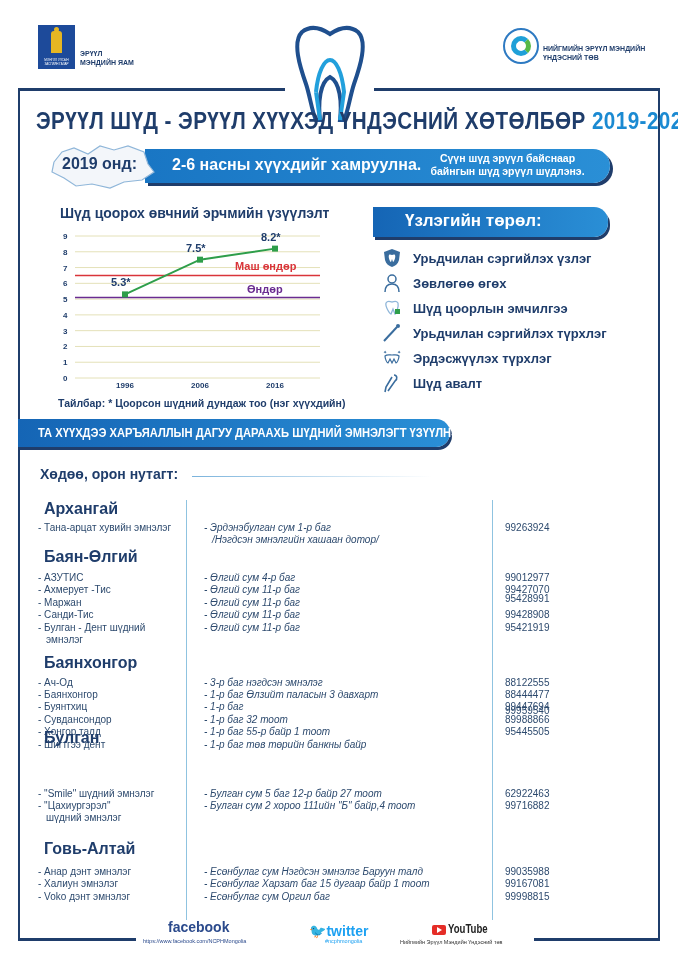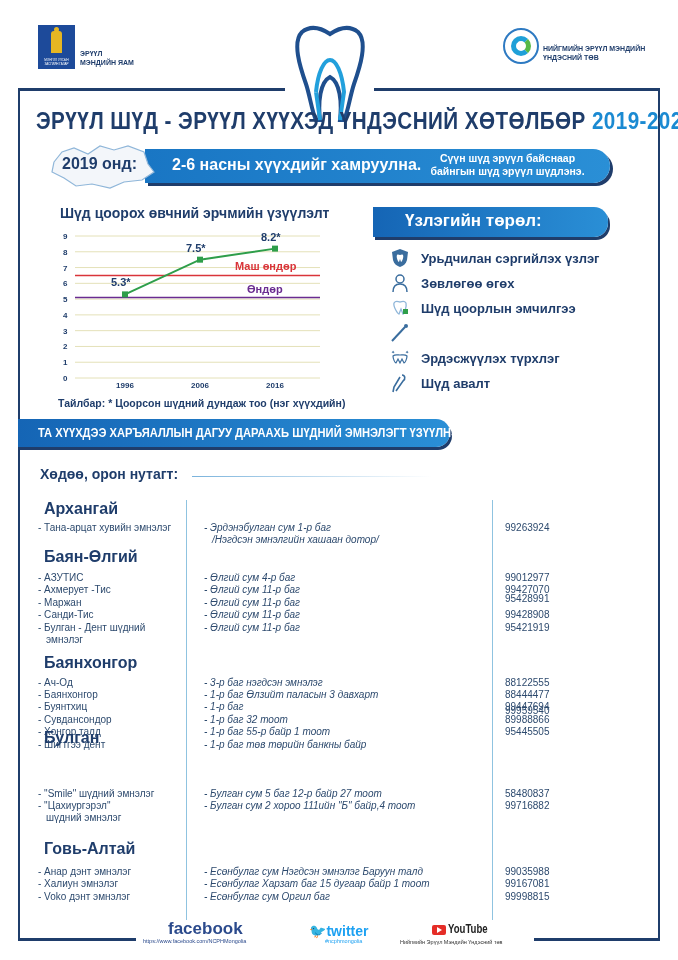--- a/index.html
+++ b/index.html
@@ -41,41 +41,41 @@
 
   
   .chart-title { left: 60px; top: 205px; font-size: 14px; font-weight: bold; color: #1f3d6b; }
   .chart-svg { left: 55px; top: 228px; width: 270px; height: 170px; }
   .chart-note { left: 58px; top: 397px; font-size: 10.5px; font-weight: bold; color: #1f3d6b; }
 
   
   .exam-head { left: 373px; top: 207px; width: 235px; height: 30px; background: linear-gradient(90deg,#1565b5,#2a8fd6); border-radius: 0 14px 14px 0; box-shadow: 2px 3px 0 #1f3d6b; }
   .exam-head span { position: absolute; left: 32px; top: 4px; font-size: 17px; font-weight: bold; color: #ffffff; }
   .exam-list { left: 372px; top: 248px; }
-  .exam-item { position: absolute; left: 16px; height: 20px; width: 260px; text-align: right; }
+  .exam-item { position: absolute; left: 8px; height: 20px; width: 260px; text-align: right; }
   .exam-item .ico { position: absolute; left: 2px; top: 0; width: 20px; height: 20px; }
   .exam-item .lbl { position: absolute; left: 33px; top: 3px; font-size: 13px; font-weight: bold; color: #1f3d6b; white-space: nowrap; }
 
   
   .sec-bar { left: 18px; top: 419px; width: 432px; height: 28px; background: linear-gradient(90deg,#1565b5,#2a8fd6); border-radius: 0 14px 14px 0; box-shadow: 2px 3px 0 #1f3d6b; }
   .sec-bar span { position: absolute; left: 20px; top: 7px; font-size: 12px; font-weight: bold; color: #ffffff; white-space: nowrap; transform: scaleX(0.93); transform-origin: left; }
 
   .rural { left: 40px; top: 466px; font-size: 14px; font-weight: bold; color: #1f3d6b; }
   .rural-line { left: 192px; top: 476px; width: 240px; height: 1px; background: linear-gradient(90deg,#7ab3dc,rgba(255,255,255,0)); }
 
   .vdiv { top: 500px; width: 1px; height: 420px; background: #8fc3e0; }
 
   .prov { position: absolute; left: 44px; font-size: 16px; font-weight: bold; color: #1f3d6b; }
   .row { position: absolute; font-size: 10px; color: #2d4a6e; line-height: 12px; white-space: nowrap; }
   .c1 { left: 38px; }
   .c2 { left: 204px; font-style: italic; }
   .c3 { left: 505px; }
 
   
-  .fb { left: 168px; top: 919px; font-size: 17px; font-weight: bold; color: #2b4a8c; }
+  .fb { left: 168px; top: 919px; font-size: 14px; font-weight: bold; color: #2b4a8c; }
   .fb-url { left: 143px; top: 938px; font-size: 5.5px; color: #2b4a8c; }
   .tw { left: 309px; top: 923px; font-size: 14px; font-weight: bold; color: #1da1f2; }
   .tw-tag { left: 325px; top: 938px; font-size: 5.5px; color: #1da1f2; }
   .yt-icon { left: 432px; top: 925px; width: 14px; height: 10px; background: #e52d27; border-radius: 2px; }
   .yt-icon:after { content: ""; position: absolute; left: 5px; top: 2px; border-left: 5px solid #fff; border-top: 3px solid transparent; border-bottom: 3px solid transparent; }
   .yt { left: 448px; top: 922px; font-size: 12px; font-weight: bold; color: #222; transform: scaleX(0.8); transform-origin: left; }
   .yt-sub { left: 400px; top: 939px; font-size: 5.5px; color: #333; }
 </style>
 </head>
 <body>
@@ -195,20 +195,21 @@
         <path d="M4 5 C6 2 8 4 10 4 C12 4 14 2 16 5 C17 9 14 16 13 16 L11 11 L9 16 C8 16 3 9 4 5Z" fill="none" stroke="#8fb6d9" stroke-width="1.3"></path>
         <rect x="13" y="11" width="5" height="5" fill="#2e9e4a"></rect>
       </svg>
     <span class="lbl">Шүд цоорлын эмчилгээ</span>
   </div>
   <div class="exam-item" style="top:75px">
     <svg class="ico" viewBox="0 0 20 20">
         <line x1="2" y1="18" x2="15" y2="4" stroke="#3a6d9e" stroke-width="2"></line>
         <circle cx="16" cy="3" r="2" fill="#3a6d9e"></circle>
       </svg>
+    <span class="lbl">Урьдчилан сэргийлэх түрхлэг</span>
   </div>
   <div class="exam-item" style="top:100px">
     <svg class="ico" viewBox="0 0 20 20">
         <path d="M3 8 C5 6 8 7 10 7 C12 7 15 6 17 8 C17 11 15 15 14 15 L12 11 L10 15 L8 11 L6 15 C5 15 3 11 3 8Z" fill="none" stroke="#3a6d9e" stroke-width="1.2"></path>
         <text x="1" y="6" font-size="5" fill="#3a6d9e">✦</text>
         <text x="15" y="6" font-size="5" fill="#3a6d9e">✦</text>
       </svg>
     <span class="lbl">Эрдэсжүүлэх түрхлэг</span>
   </div>
   <div class="exam-item" style="top:125px">
@@ -268,21 +269,21 @@
 <div class="row c1" style="top:726px">- Хонгор талд</div>
 <div class="row c2" style="top:726px">- 1-р баг 55-р байр 1 тоот</div>
 <div class="row c3" style="top:726px">95445505</div>
 <div class="row c1" style="top:739px">- Шигтгээ дент</div>
 <div class="row c2" style="top:739px">- 1-р баг төв төрийн банкны байр</div>
 <div class="row c3" style="top:705px">99959540</div>
 
 <div class="prov" style="top:729px">Булган</div>
 <div class="row c1" style="top:788px">- "Smile" шүдний эмнэлэг</div>
 <div class="row c2" style="top:788px">- Булган сум 5 баг 12-р байр 27 тоот</div>
-<div class="row c3" style="top:788px">58480837</div>
+<div class="row c3" style="top:788px">62922463</div>
 <div class="row c1" style="top:800px">- "Цахиургэрэл"</div>
 <div class="row c1" style="top:812px; left:46px">шүдний эмнэлэг</div>
 <div class="row c2" style="top:800px">- Булган сум 2 хороо 111ийн "Б" байр,4 тоот</div>
 <div class="row c3" style="top:800px">99716882</div>
 
 <div class="prov" style="top:840px">Говь-Алтай</div>
 <div class="row c1" style="top:866px">- Анар дэнт эмнэлэг</div>
 <div class="row c2" style="top:866px">- Есөнбулаг сум Нэгдсэн эмнэлэг Баруун талд</div>
 <div class="row c3" style="top:866px">99035988</div>
 <div class="row c1" style="top:878px">- Халиун эмнэлэг</div>

